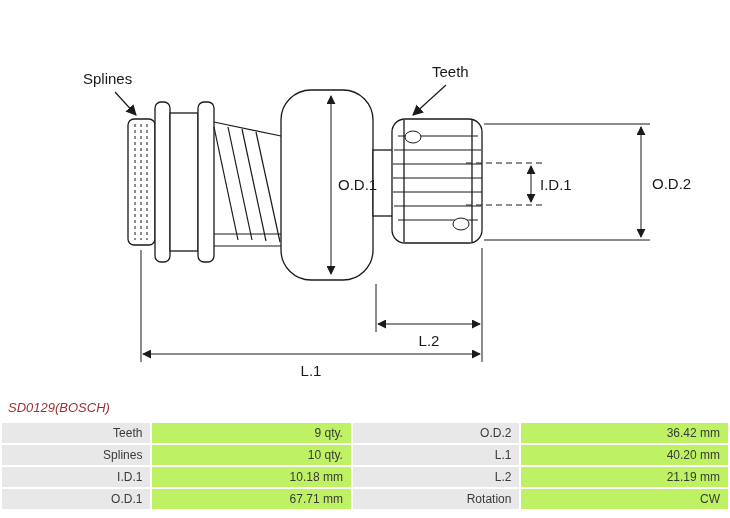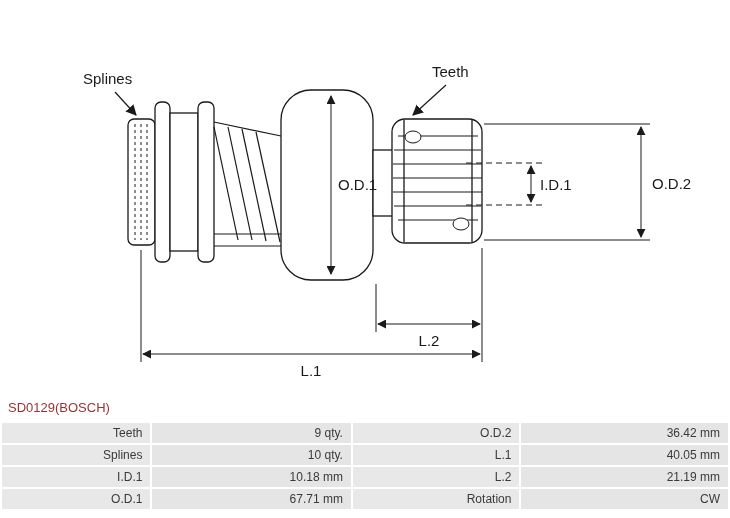--- a/index.html
+++ b/index.html
@@ -16,39 +16,40 @@
   }
   svg text {
     font-family: "Liberation Sans", sans-serif;
     font-size: 15px;
     fill: #1a1a1a;
   }
   .title-bar {
     padding: 8px 8px 6px 8px;
     font-size: 13px;
     color: #993333;
+    font-style: italic;
   }
   table.specs {
     width: 730px;
     table-layout: fixed;
     border-collapse: separate;
     border-spacing: 2px;
     font-size: 12px;
     color: #3a3a3a;
   }
   table.specs td {
     height: 20px;
     padding: 2px 8px 2px 4px;
     text-align: right;
     vertical-align: middle;
     white-space: nowrap;
     overflow: hidden;
   }
   td.lbl { background: #e8e8e8; }
-  td.val { background: #e5e5e5; }
+  td.val { background: #bef264; }
 </style>
 </head>
 <body>
 
 <div class="drawing-area">
   <svg width="730" height="392" viewBox="0 0 730 392">
     <defs>
       <marker id="ah" viewBox="0 0 10 10" refX="9" refY="5" markerWidth="9" markerHeight="9" orient="auto-start-reverse">
         <path d="M0,0 L10,5 L0,10 z" fill="#1a1a1a"></path>
       </marker>
@@ -158,21 +159,21 @@
     <tr>
       <td class="lbl">Teeth</td>
       <td class="val">9 qty.</td>
       <td class="lbl">O.D.2</td>
       <td class="val">36.42 mm</td>
     </tr>
     <tr>
       <td class="lbl">Splines</td>
       <td class="val">10 qty.</td>
       <td class="lbl">L.1</td>
-      <td class="val">40.05 mm</td>
+      <td class="val">40.20 mm</td>
     </tr>
     <tr>
       <td class="lbl">I.D.1</td>
       <td class="val">10.18 mm</td>
       <td class="lbl">L.2</td>
       <td class="val">21.19 mm</td>
     </tr>
     <tr>
       <td class="lbl">O.D.1</td>
       <td class="val">67.71 mm</td>

